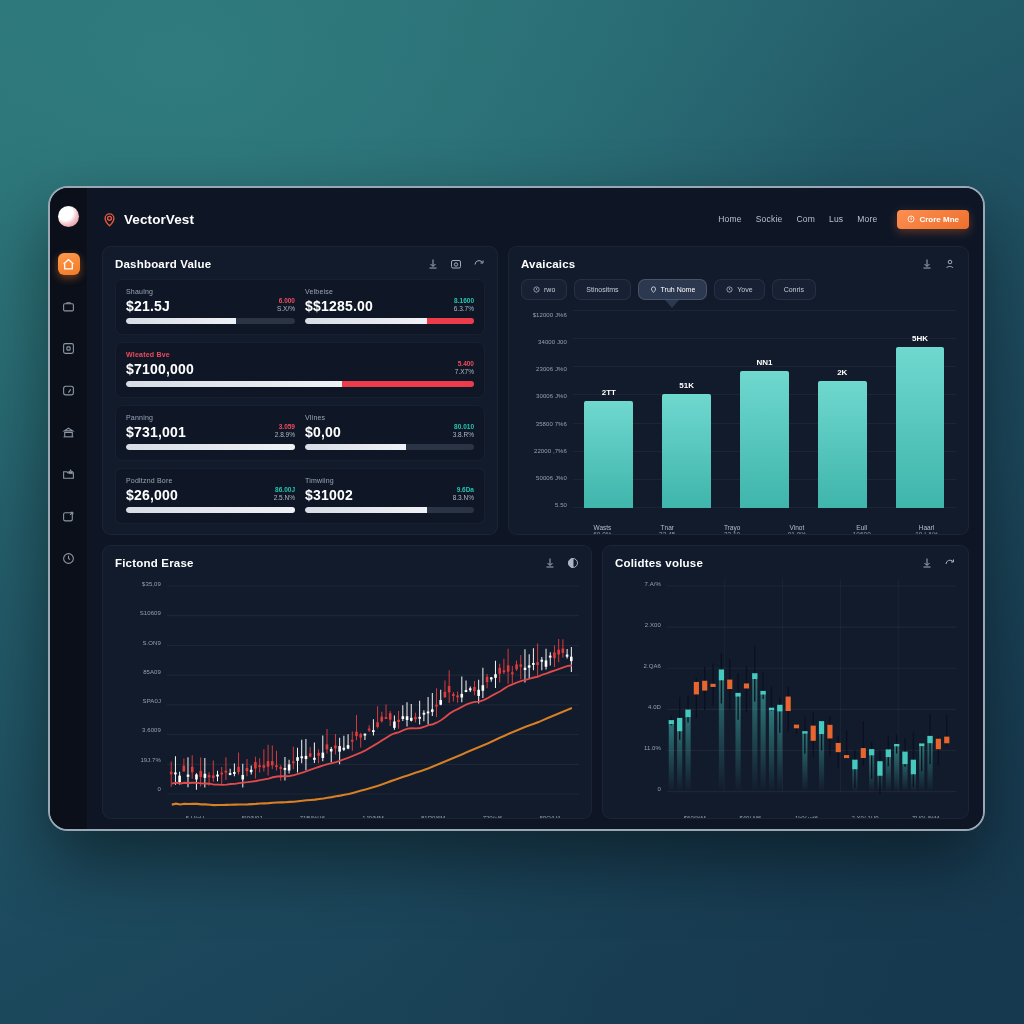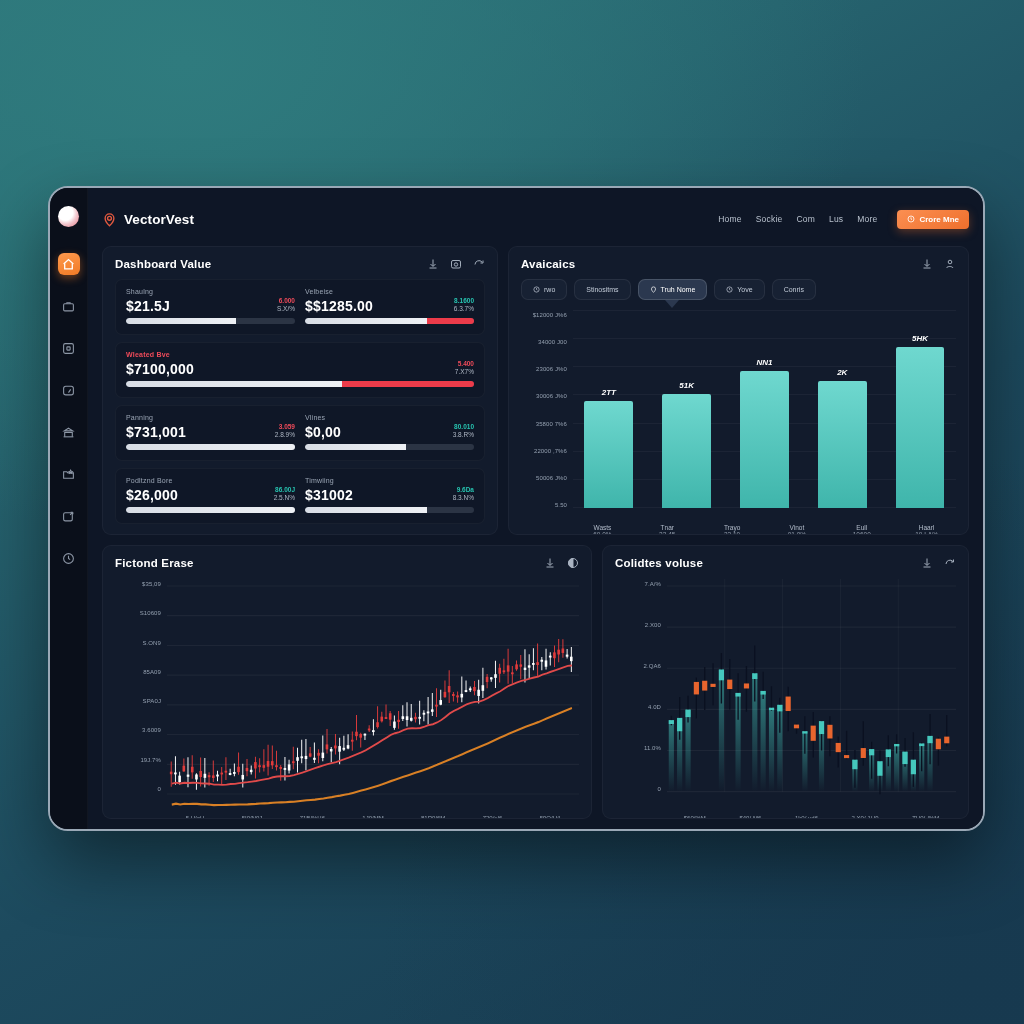--- a/index.html
+++ b/index.html
@@ -150,21 +150,21 @@
   }
   .ytick { font-size: 6px; color: #94a0b0; letter-spacing: .1px; }
   .plot-area { flex: 1; position: relative; min-width: 0; }
   .gridlines { position: absolute; inset: 0 0 16px 0; display: flex; flex-direction: column; justify-content: space-between; }
   .gridline { height: 1px; background: rgba(255,255,255,.045); }
   .bars {
     position: absolute; inset: 0 0 16px 0;
     display: flex; align-items: flex-end; justify-content: space-around; gap: 6px;
   }
   .bar-col { flex: 1; display: flex; flex-direction: column; align-items: center; height: 100%; justify-content: flex-end; }
-  .bar-val { font-size: 8px; font-weight: 700; color: #fff; margin-bottom: 4px; font-style: italic; }
+  .bar-val { font-size: 8px; font-weight: 700; color: #fff; margin-bottom: 4px; }
   .bar-shape {
     width: 68%; border-radius: 2px 2px 0 0;
     background: linear-gradient(180deg, #6fd8cf, #3fb5ab);
   }
   .xlabels { position: absolute; left: 0; right: 0; bottom: -14px; display: flex; justify-content: space-around; gap: 6px; }
   .xlab { flex: 1; text-align: center; }
   .xlab .l1 { display: block; font-size: 6.5px; color: #b3bdcb; }
   .xlab .l2 { display: block; font-size: 6.5px; color: #8e99a8; }
 
   

